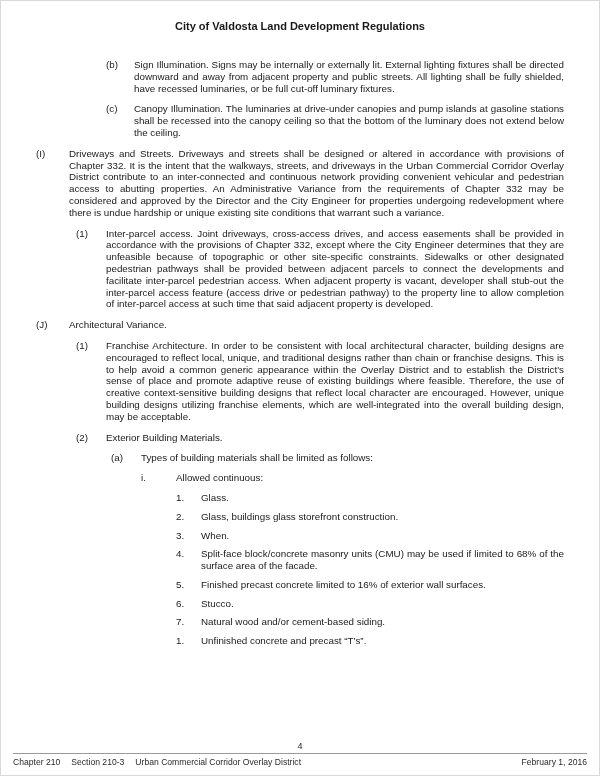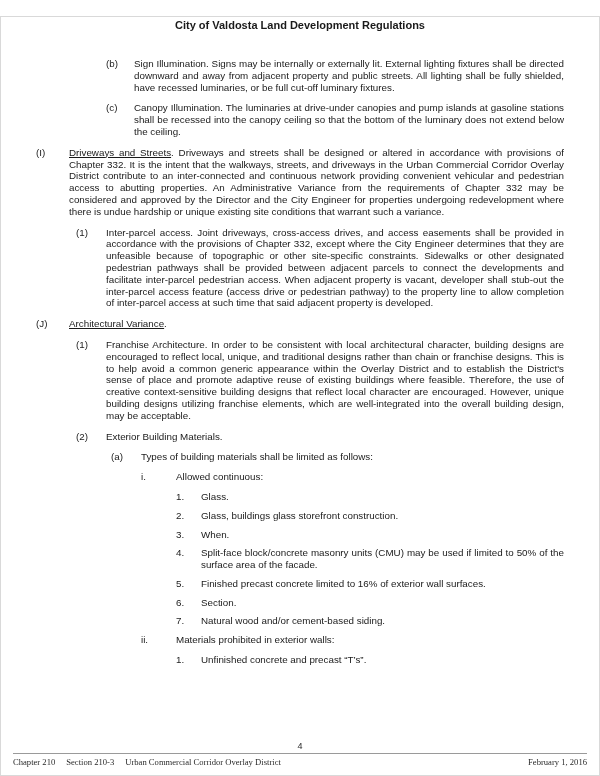--- a/index.html
+++ b/index.html
@@ -8,56 +8,55 @@
     background:#ffffff;
     font-family:"Liberation Sans", sans-serif;
     color:#1a1a1a;
     position:relative;
     overflow:hidden;
   }
   .page {
     position:absolute; inset:0;
     border:1px solid #d9d9d9;
     background:#ffffff;
-    padding:1px 35px 0 35px;
-    margin-top:16px;
+    padding:18px 35px 0 35px;
   }
   .title {
     text-align:center;
     font-weight:bold;
     font-size:11px;
     line-height:14px;
     margin-bottom:26px;
   }
   .row {
     display:flex;
     font-size:9.8px;
     line-height:11.8px;
     margin-bottom:9px;
   }
   .lbl { flex:0 0 auto; }
   .txt { flex:1 1 auto; text-align:justify; }
-  .u { text-decoration:underline; }
+  .u { }
 
   .lvl-main .lbl { width:33px; }
   .lvl-b    { margin-left:70px; }  .lvl-b .lbl    { width:28px; }
   .lvl-sub1 { margin-left:40px; }  .lvl-sub1 .lbl { width:30px; }
   .lvl-a    { margin-left:75px;  margin-bottom:8px; }  .lvl-a .lbl    { width:30px; }
   .lvl-i    { margin-left:105px; margin-bottom:8px; }  .lvl-i .lbl    { width:35px; }
   .lvl-num  { margin-left:140px; margin-bottom:7px; }  .lvl-num .lbl  { width:25px; }
 
   .footer {
     position:absolute;
     left:12px; right:12px; bottom:7px;
     font-size:8.6px;
     color:#2a2a2a;
   }
   .pagenum { text-align:center; font-size:9px; margin-bottom:2px; }
   .footer-line { border-top:1px solid #9a9a9a; margin-bottom:3px; }
-  .footer-row { display:flex; justify-content:space-between; line-height:11px;font-family:Liberation Serif, serif; }
+  .footer-row { display:flex; justify-content:space-between; line-height:11px; }
   .footer-left span { margin-right:11px; }
 </style>
 </head>
 <body>
 
 <div class="page">
 
   <div class="title">City of Valdosta Land Development Regulations</div>
 
   <div class="row lvl-b">
@@ -115,42 +114,38 @@
     <p class="txt"><span>Glass, buildings glass storefront construction.</span></p>
   </div>
 
   <div class="row lvl-num">
     <span class="lbl">3.</span>
     <p class="txt"><span>When.</span></p>
   </div>
 
   <div class="row lvl-num">
     <span class="lbl">4.</span>
-    <p class="txt"><span>Split-face block/concrete masonry units (CMU) may be used if limited to 50% of the surface area of the facade.</span></p>
+    <p class="txt"><span>Split-face block/concrete masonry units (CMU) may be used if limited to 68% of the surface area of the facade.</span></p>
   </div>
 
   <div class="row lvl-num">
     <span class="lbl">5.</span>
     <p class="txt"><span>Finished precast concrete limited to 16% of exterior wall surfaces.</span></p>
   </div>
 
   <div class="row lvl-num">
     <span class="lbl">6.</span>
-    <p class="txt"><span>Section.</span></p>
+    <p class="txt"><span>Stucco.</span></p>
   </div>
 
   <div class="row lvl-num">
     <span class="lbl">7.</span>
     <p class="txt"><span>Natural wood and/or cement-based siding.</span></p>
   </div>
 
-  <div class="row lvl-i">
-    <span class="lbl">ii.</span>
-    <p class="txt"><span>Materials prohibited in exterior walls:</span></p>
-  </div>
 
   <div class="row lvl-num">
     <span class="lbl">1.</span>
     <p class="txt"><span>Unfinished concrete and precast “T’s”.</span></p>
   </div>
 
   <div class="footer">
     <div class="pagenum">4</div>
     <div class="footer-line"></div>
     <div class="footer-row">

